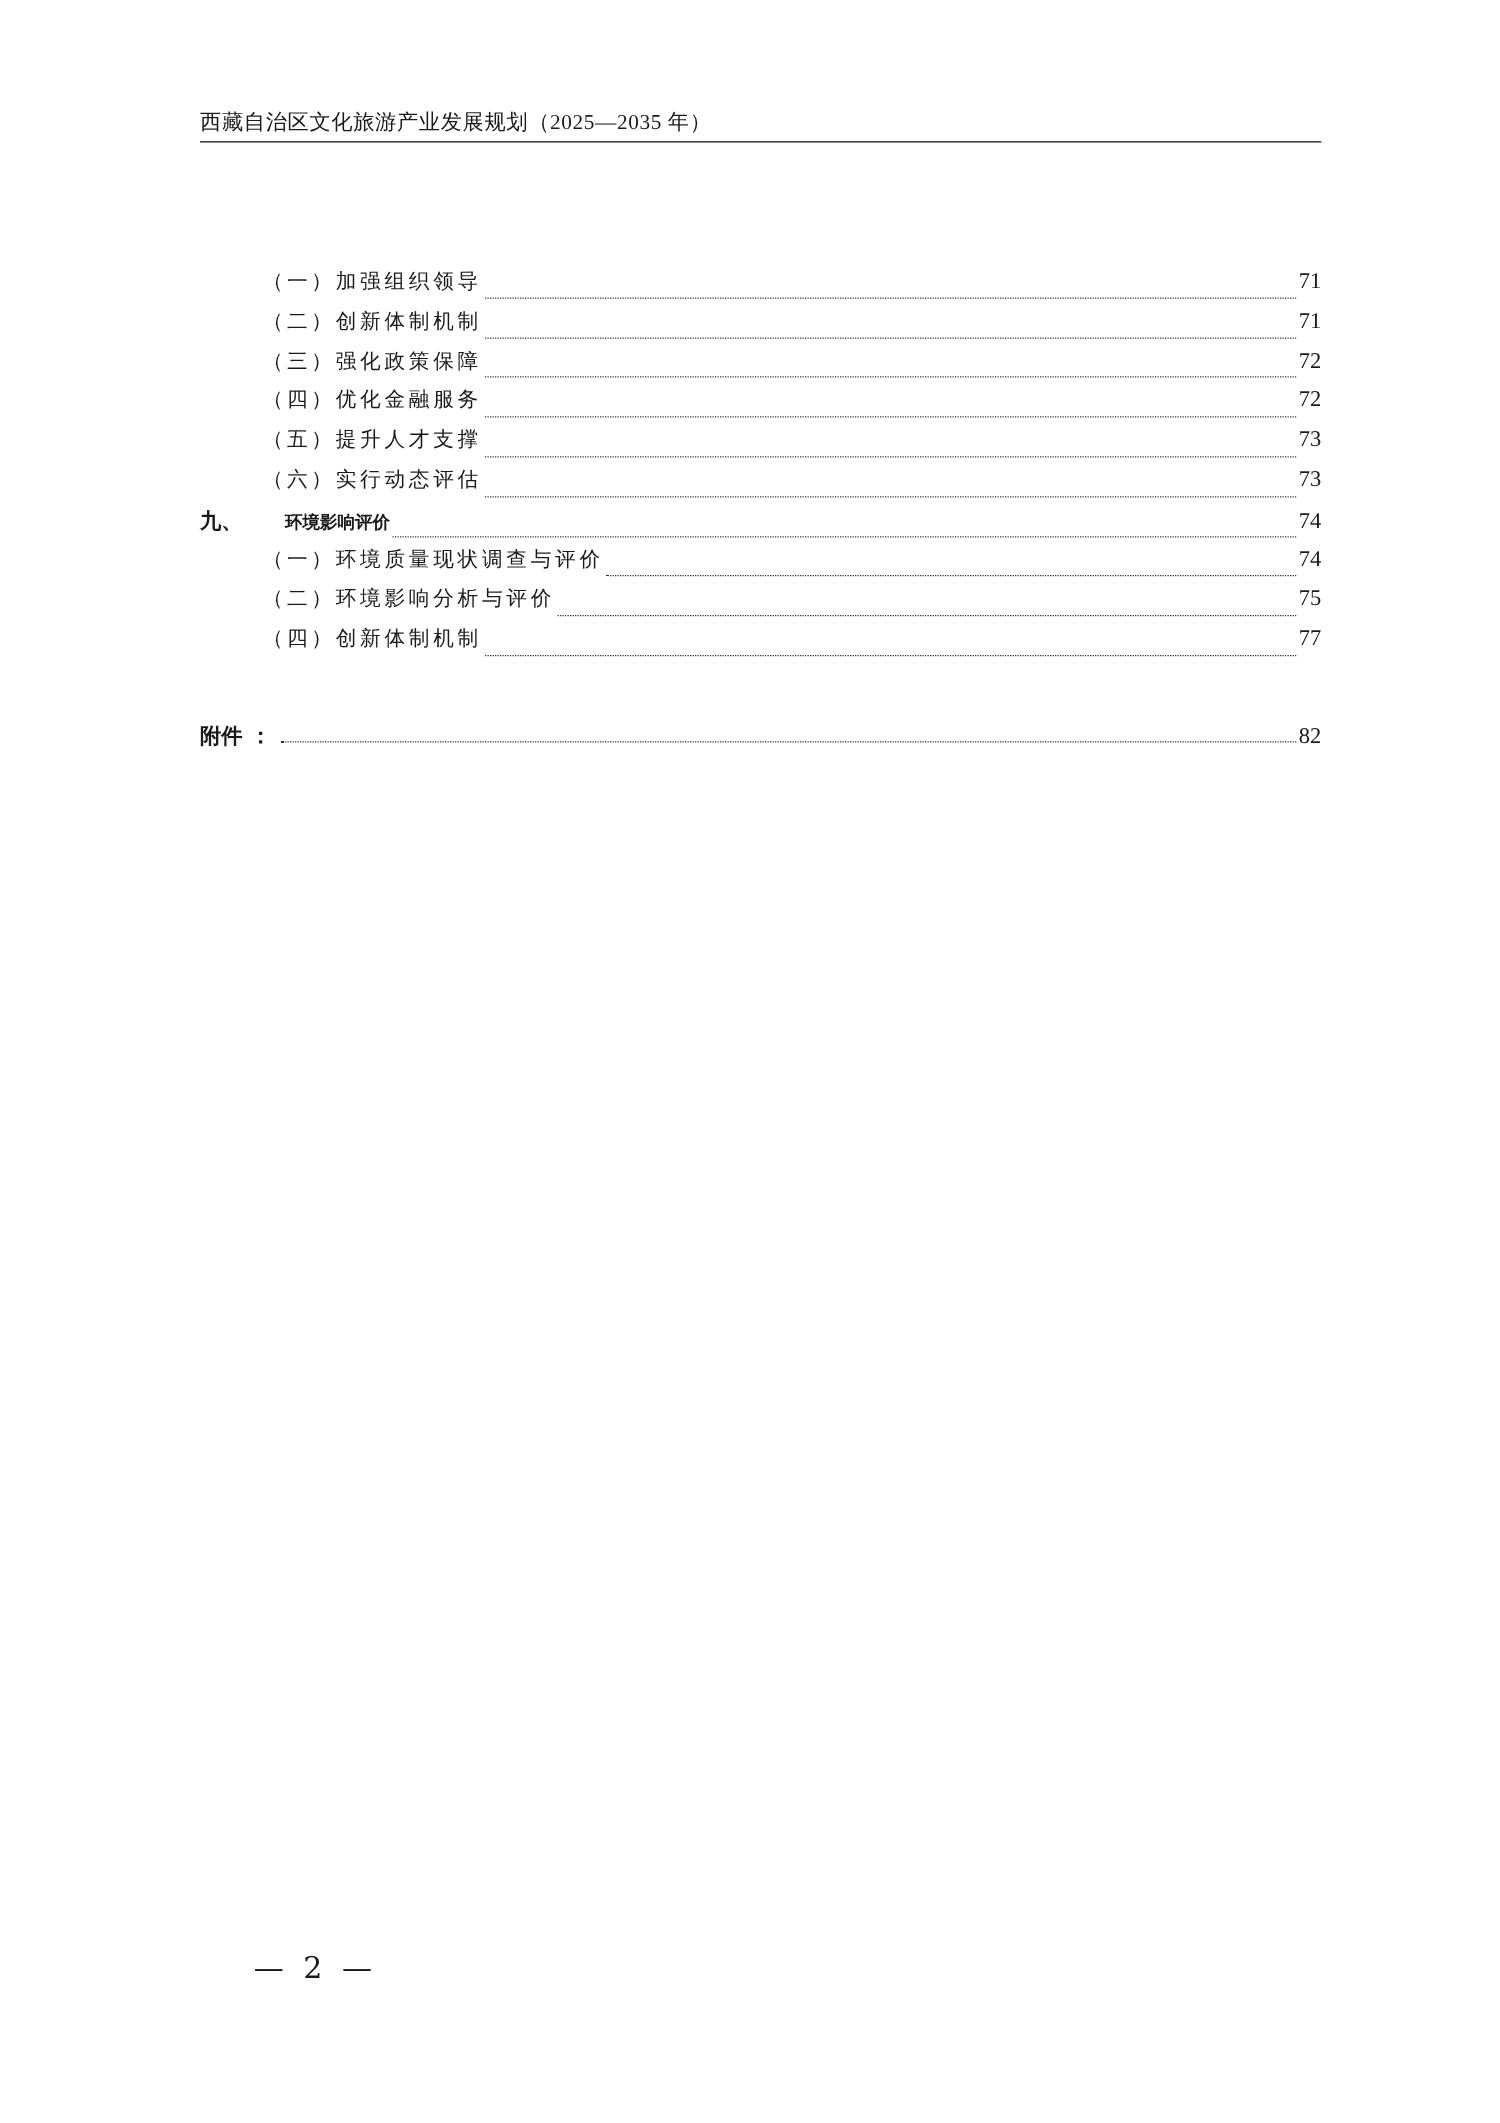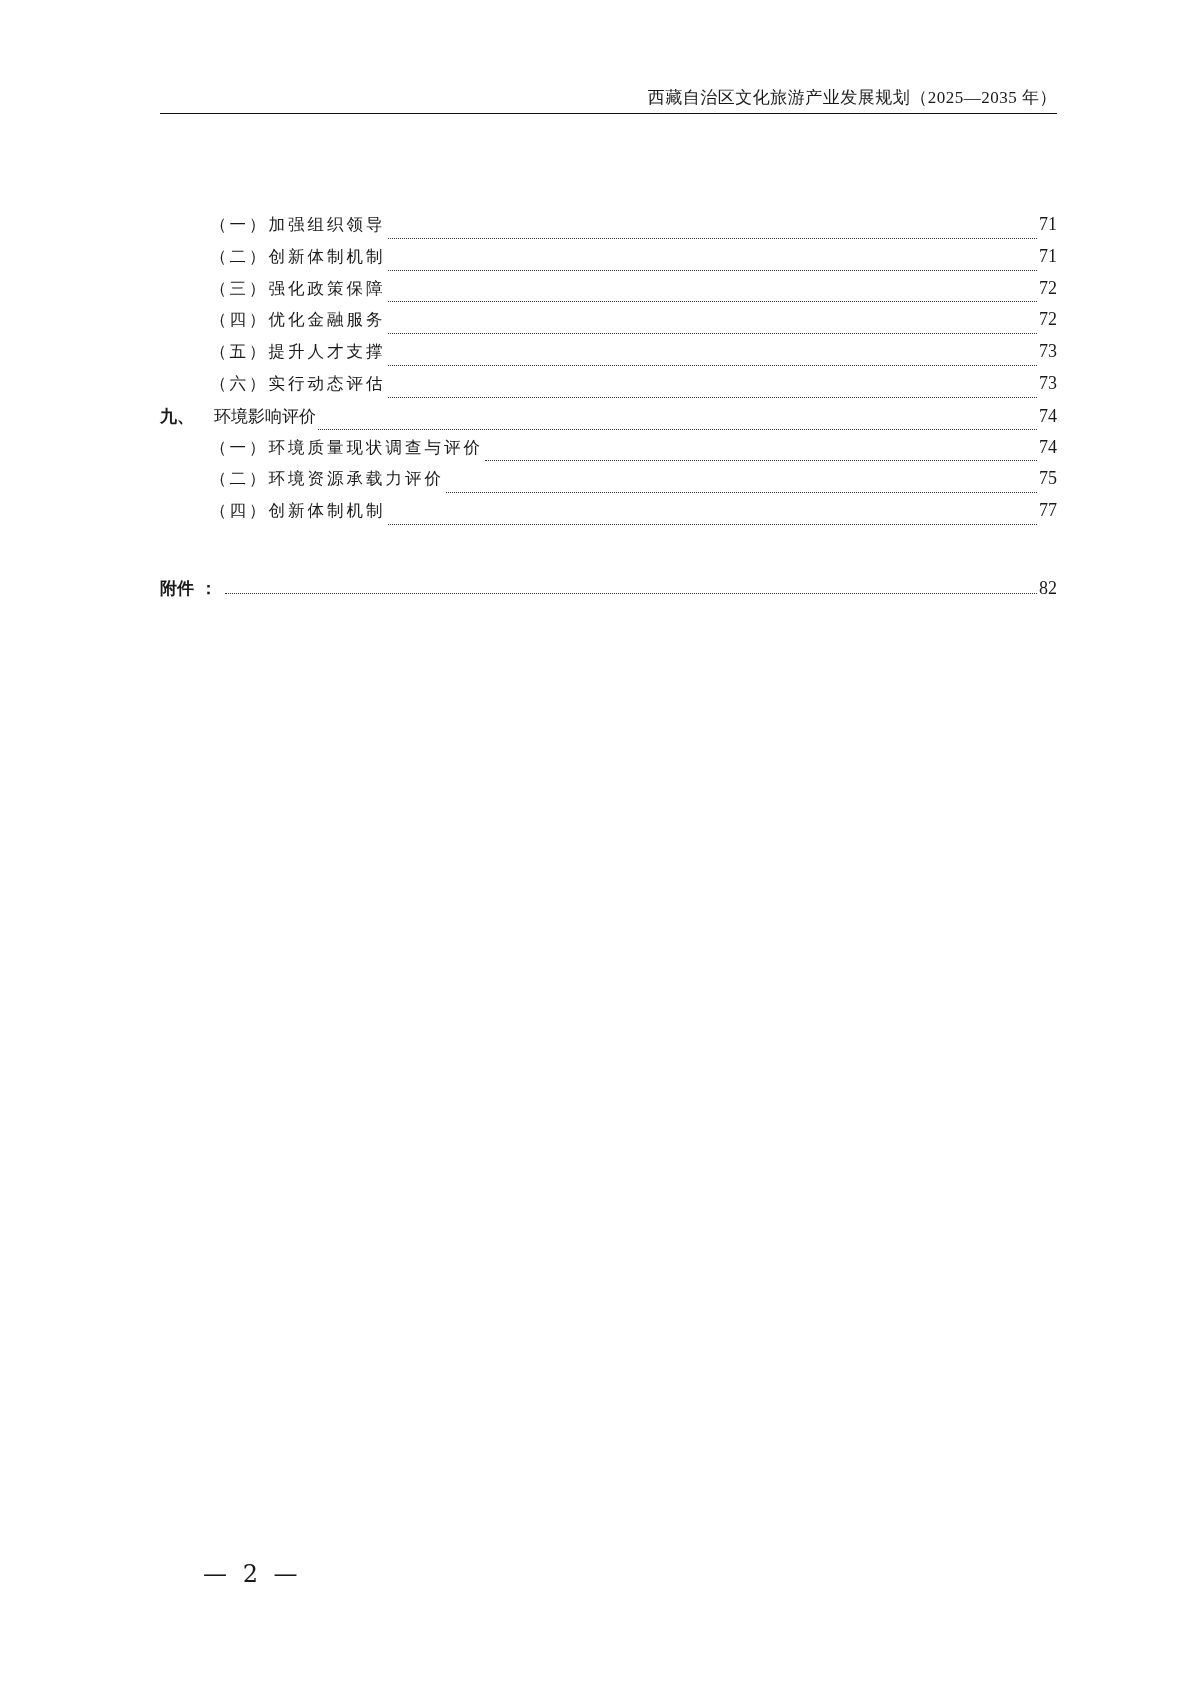--- a/index.html
+++ b/index.html
@@ -3,34 +3,34 @@
 <meta charset="utf-8">
 <style>
   html, body { margin: 0; padding: 0; background: #ffffff; }
   body {
     width: 1200px; height: 1698px; position: relative; overflow: hidden;
     font-family: "DejaVu Serif", "Liberation Serif", serif;
     color: #1a1a1a;
   }
   .header {
     position: absolute; left: 160px; top: 86px; width: 897px;
-    text-align: right; font-size: 17px; letter-spacing: 0.5px;
+    text-align: left; font-size: 17px; letter-spacing: 0.5px;
     font-family: "Liberation Serif", "DejaVu Serif", serif;
   }
   .header-rule {
     position: absolute; left: 160px; top: 113px; width: 897px; height: 0;
     border-top: 1.6px solid #111;
   }
   .toc { position: absolute; left: 160px; top: 214px; width: 897px; }
   .row {
     display: flex; align-items: baseline; height: 31.8px; font-size: 17px;
   }
   .row.sub .label { padding-left: 50px; letter-spacing: 3px; font-family: Liberation Mono, monospace; font-size: 16.5px; }
   .row.chapter .num { width: 54px; font-weight: bold; font-family: "DejaVu Sans", sans-serif; font-size: 17px; }
-  .row.chapter .label { font-weight: normal; font-family: "DejaVu Sans", sans-serif; font-size: 17px; }
+  .row.chapter .label { font-weight: bold; font-family: "DejaVu Sans", sans-serif; font-size: 14px; margin-left: 14px; }
   .leader {
     flex: 1; margin: 0 2px; height: 1px; align-self: flex-end; margin-bottom: 7px;
     border-bottom: 1.6px dotted #333;
   }
   .page { font-family: "Liberation Serif", serif; font-size: 18px; }
   .appendix {
     position: absolute; left: 160px; top: 577px; width: 897px;
     display: flex; align-items: baseline; font-size: 18px;
     font-family: "Liberation Serif", serif;
   }
@@ -84,21 +84,21 @@
     <span class="label">环境影响评价</span>
     <span class="leader"></span>
     <span class="page">74</span>
   </div>
   <div class="row sub">
     <span class="label">（一）环境质量现状调查与评价</span>
     <span class="leader"></span>
     <span class="page">74</span>
   </div>
   <div class="row sub">
-    <span class="label">（二）环境资源承载力评价</span>
+    <span class="label">（二）环境影响分析与评价</span>
     <span class="leader"></span>
     <span class="page">75</span>
   </div>
   <div class="row sub">
     <span class="label">（四）创新体制机制</span>
     <span class="leader"></span>
     <span class="page">77</span>
   </div>
 </div>
 

